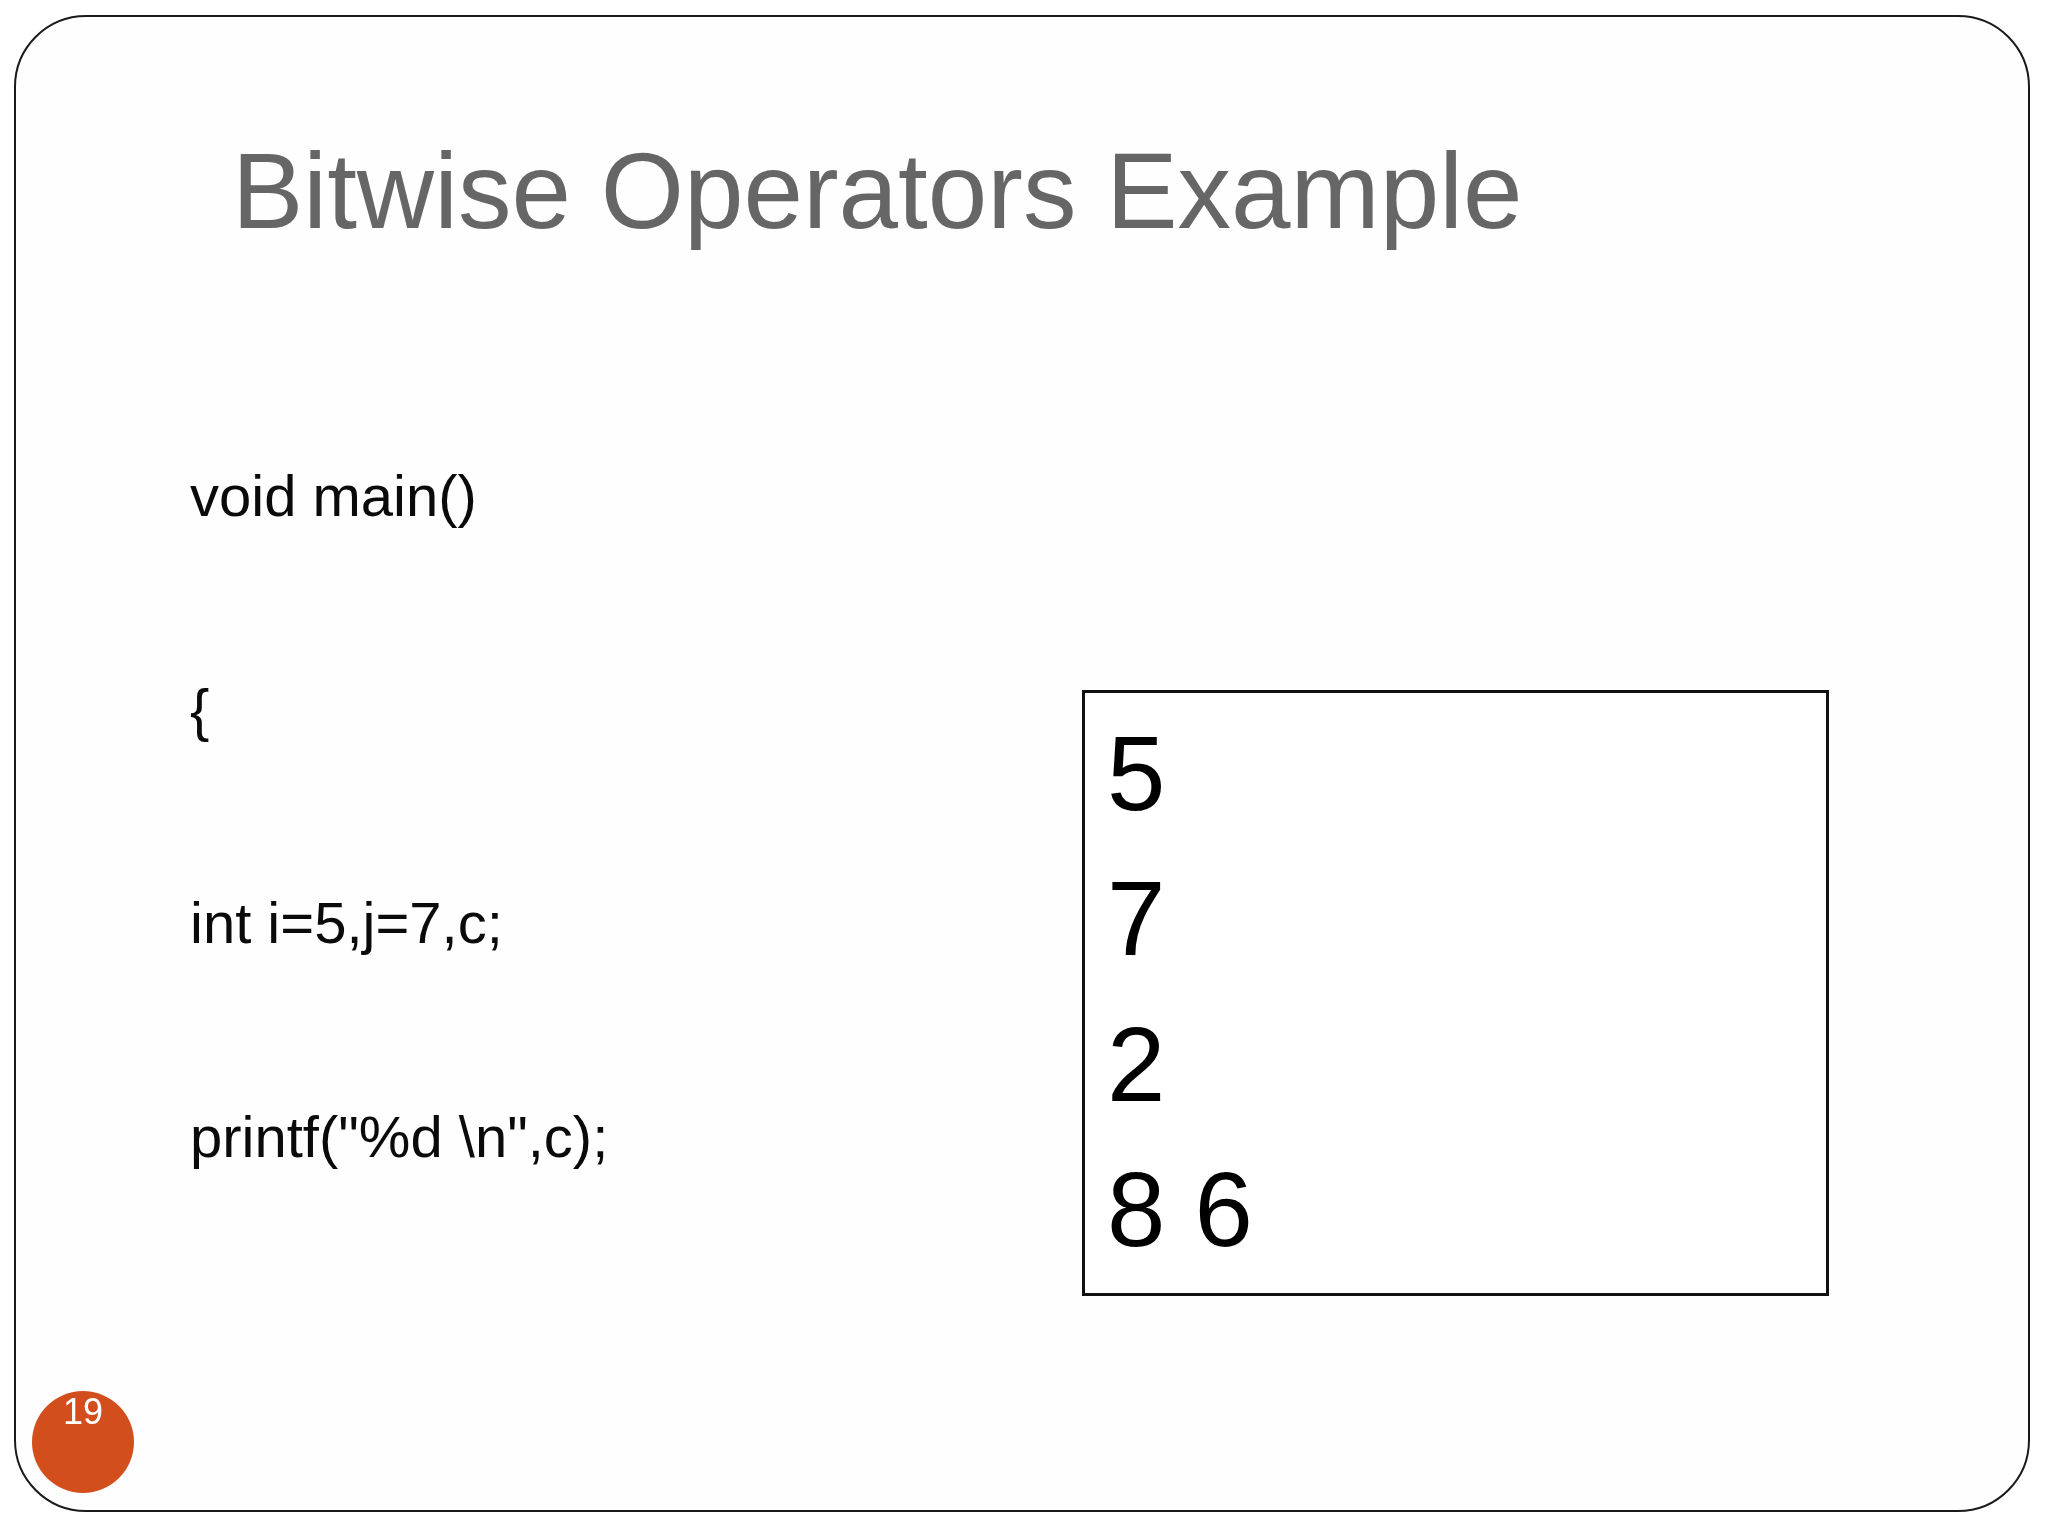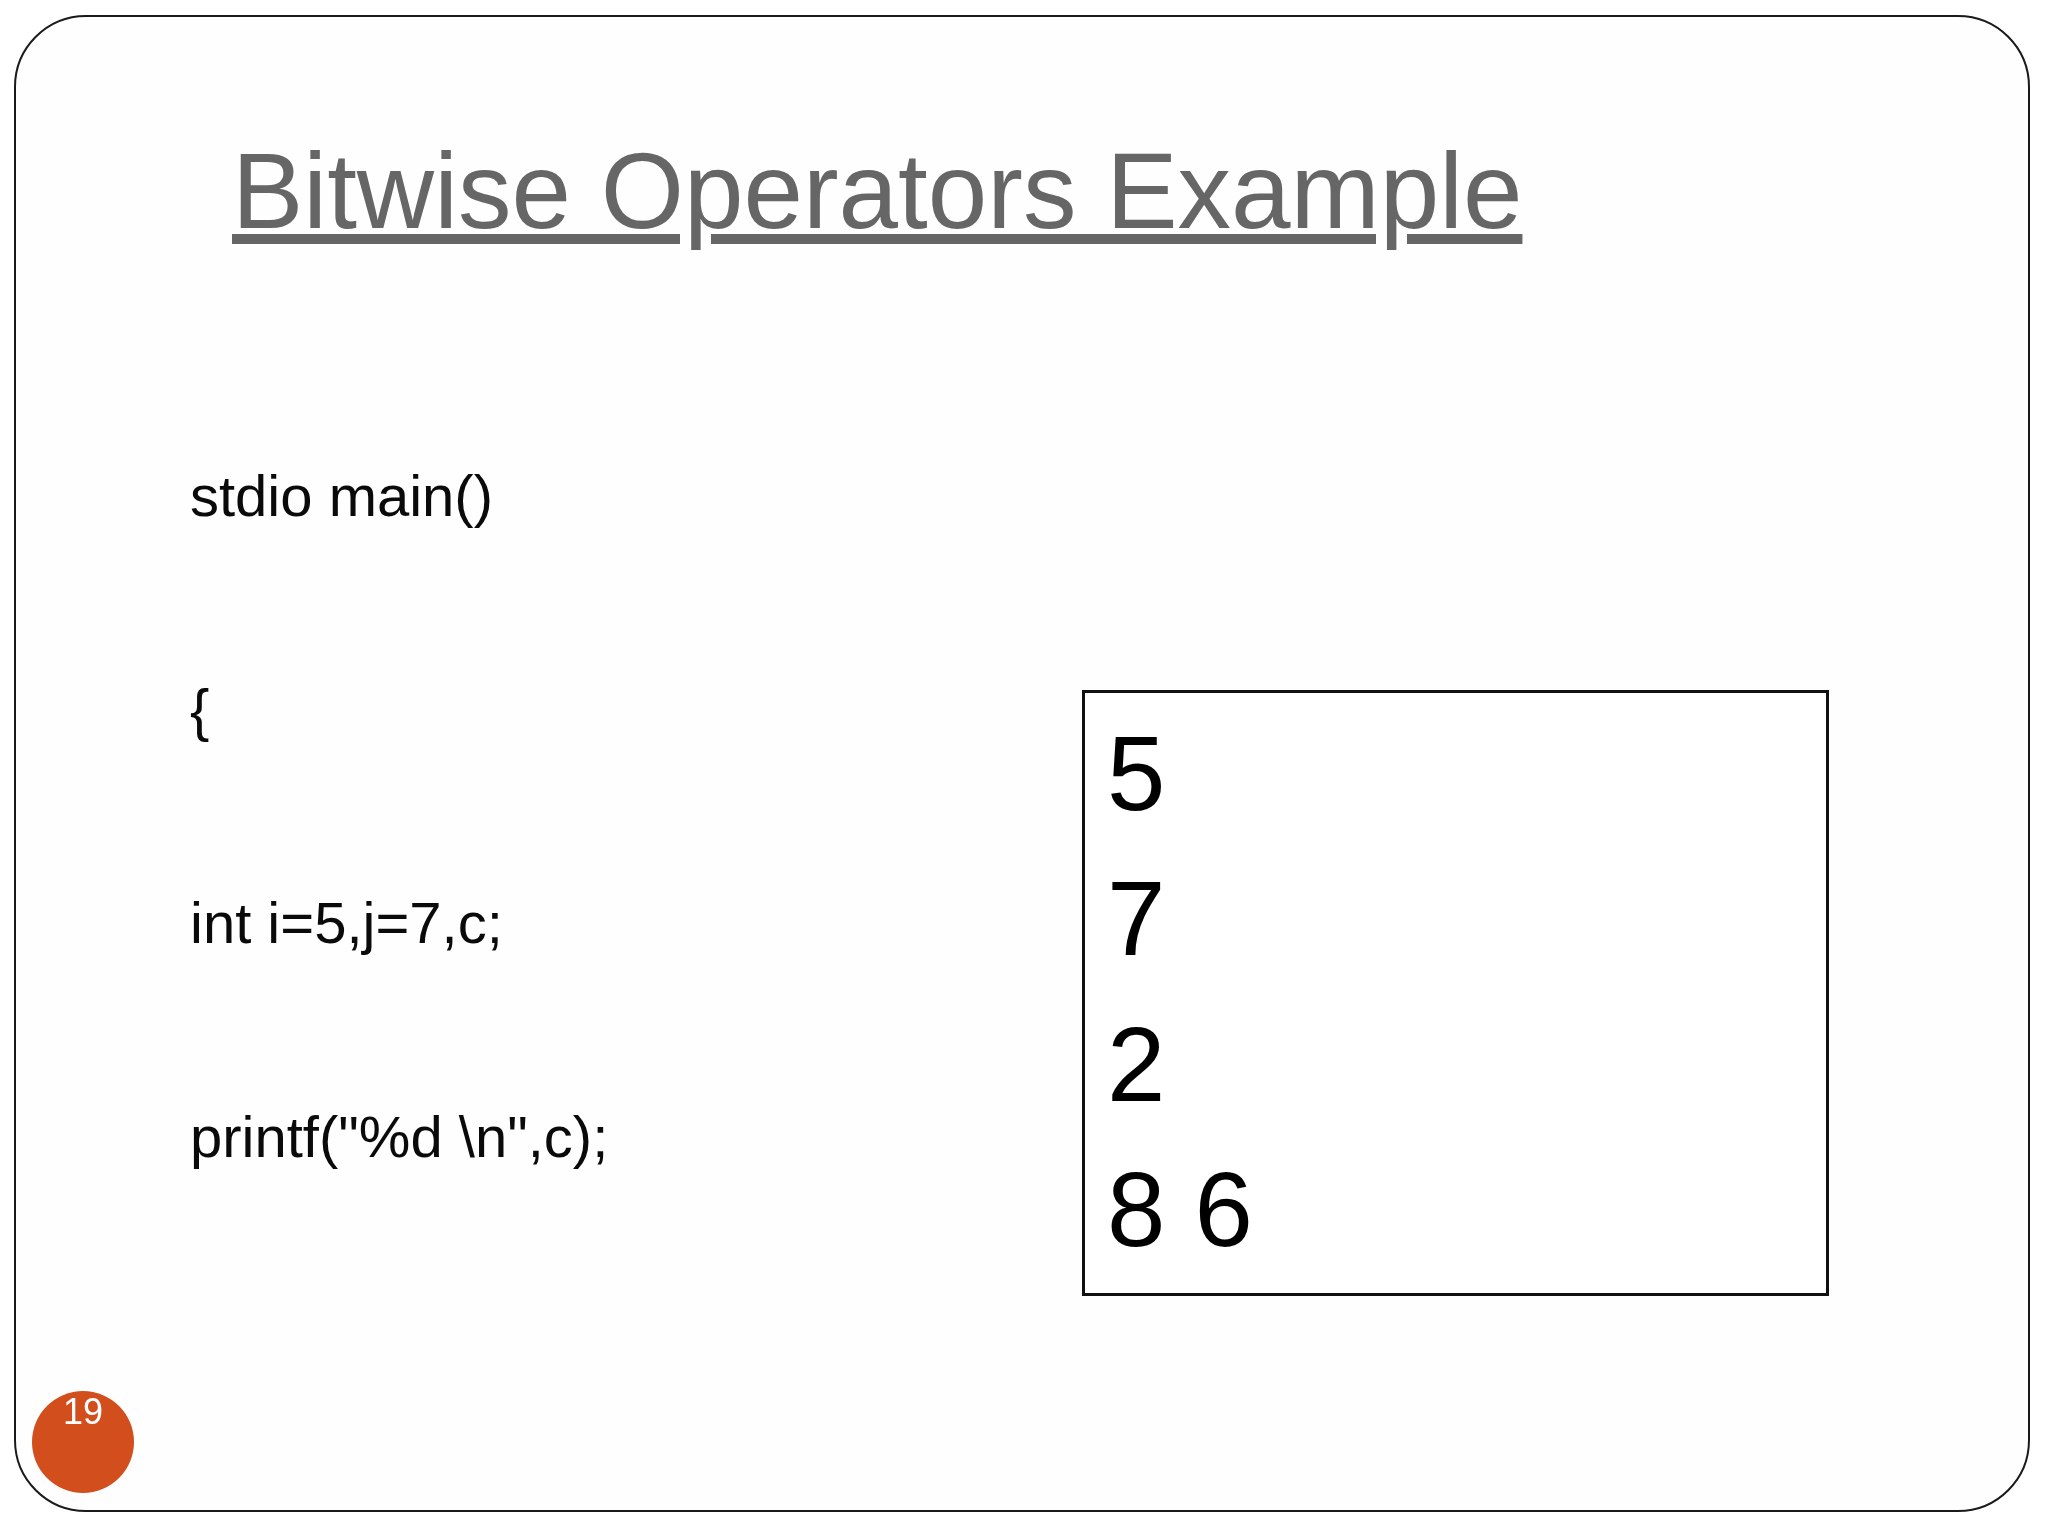--- a/index.html
+++ b/index.html
@@ -1,33 +1,33 @@
 <!DOCTYPE html>
 <html><head>
 <meta charset="utf-8">
 <style>
   html, body { margin:0; padding:0; }
   body { width:2048px; height:1536px; background:#ffffff; position:relative; overflow:hidden; font-family:"Liberation Sans", sans-serif; }
   .slide-frame { position:absolute; left:14px; top:15px; width:2016px; height:1497px; border:2px solid #1a1a1a; border-radius:72px; background:#fefefe; box-sizing:border-box; }
-  .title { position:absolute; left:232px; top:126px; font-size:107px; line-height:130px; color:#666666; white-space:nowrap; letter-spacing:0px;text-decoration:underline; }
+  .title { position:absolute; left:232px; top:126px; font-size:107px; line-height:130px; color:#666666; white-space:nowrap; letter-spacing:0px; }
   .code { position:absolute; left:190px; top:322px; font-size:58px; color:#0a0a0a; white-space:pre; }
   .code-line { height:79.5px; line-height:79.5px; white-space:pre; }
   .output-box { position:absolute; left:1082px; top:690px; width:747px; height:606px; border:3px solid #111111; box-sizing:border-box; background:#ffffff; }
   .output-line { position:absolute; left:22px; font-size:105px; line-height:105px; color:#000000; white-space:pre; }
   .page-badge { position:absolute; left:32px; top:1391px; width:102px; height:102px; border-radius:50%; background:#D34E1D; color:#ffffff; display:flex; align-items:flex-start; justify-content:center; font-size:36px; }
 </style>
 </head>
 <body>
 
 <div class="slide-frame"></div>
 
 <div class="title">Bitwise Operators Example</div>
 
 <div class="code">
-  <div class="code-line">stdio main()</div>
+  <div class="code-line">void main()</div>
   <div class="code-line">{</div>
   <div class="code-line">int i=5,j=7,c;</div>
   <div class="code-line">printf("%d \n",c);</div>
   
   
   
   
   
   
   

